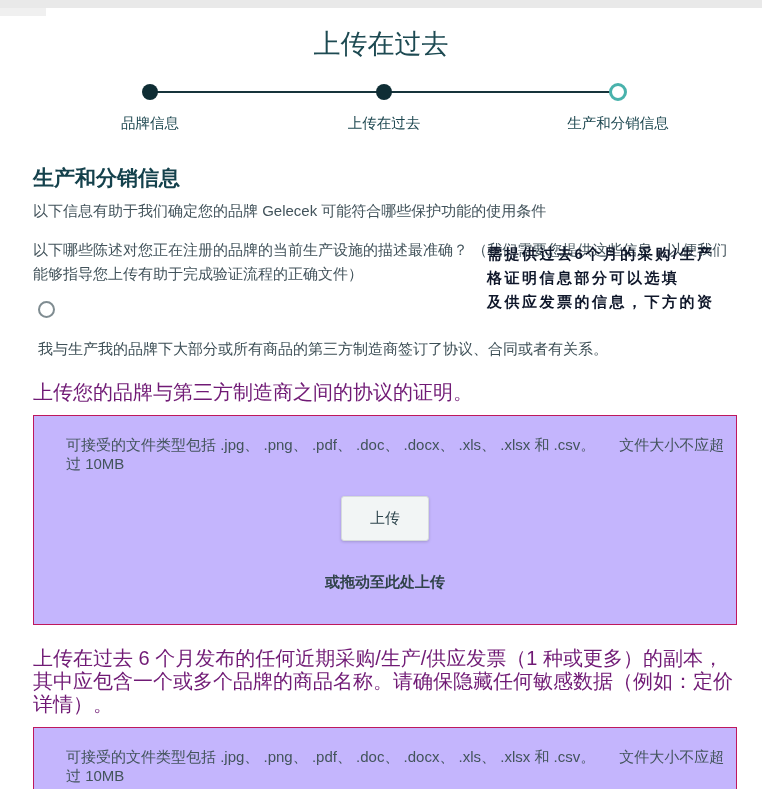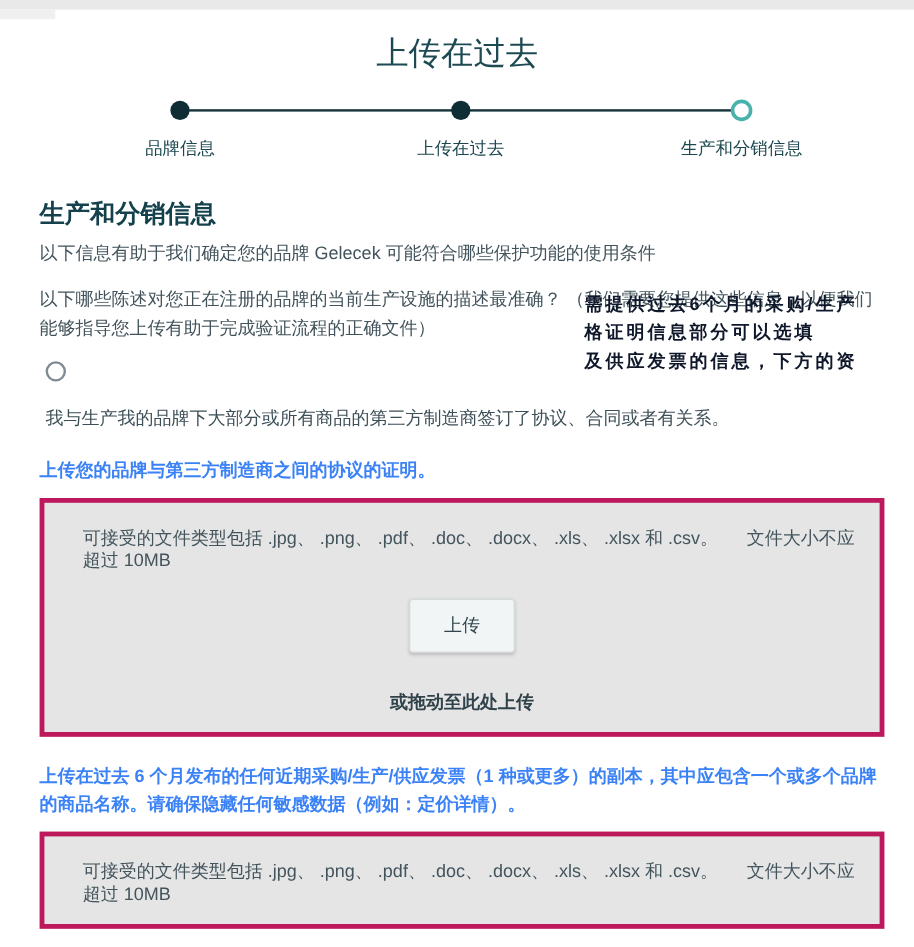--- a/index.html
+++ b/index.html
@@ -32,23 +32,23 @@
   .radio-on{flex:0 0 auto;width:19px;height:19px;border-radius:50%;
     border:5px solid #1e7f75;background:#fff;box-sizing:border-box;}
   .option2{margin:14px 0 0 5px;display:flex;align-items:flex-start;gap:20px;cursor:pointer;width:690px;flex-direction:column;}
   .radio-off{flex:0 0 auto;width:17px;height:17px;border-radius:50%;
     border:2px solid #7f8c91;background:#fff;box-sizing:border-box;margin-top:1px;}
   .option-label{font-size:15px;color:#3d4f56;line-height:21px;}
 
   .annotation{position:absolute;left:487px;top:242px;width:272px;font-size:15px;font-weight:bold;
     color:#0f172a;line-height:24px;letter-spacing:2.5px;}
 
-  .upload-heading{margin:22px 0 0;font-size:15px;font-weight:bold;color:#3b82f6;line-height:23px;width:706px;}
-  .upload-box{margin-top:11px;width:704px;box-sizing:border-box;background:#e5e5e5;
-    border:4px solid #be185d;padding:20px 0 15px;}
+  .upload-heading{margin:22px 0 0;font-size:20px;font-weight:normal;color:#701a75;line-height:23px;width:706px;}
+  .upload-box{margin-top:11px;width:704px;box-sizing:border-box;background:#c4b5fd;
+    border:1px solid #be185d;padding:20px 0 32px;}
   .file-line{text-align:left;padding:0 10px 0 32px;font-size:15px;color:#43545c;}
   .size-limit{margin-left:24px;}
   .upload-btn{display:block;margin:22px auto 18px;min-width:86px;padding:12px 28px;
     background:#f2f5f5;border:1px solid #d6dbdb;border-radius:3px;
     box-shadow:0 1px 3px rgba(15,17,17,0.18);font-size:15px;color:#2e454d;
     cursor:pointer;font-family:inherit;}
   .drag-hint{margin-top:32px;text-align:center;font-weight:bold;font-size:15px;color:#31434a;}
 </style>
 </head>
 <body>

